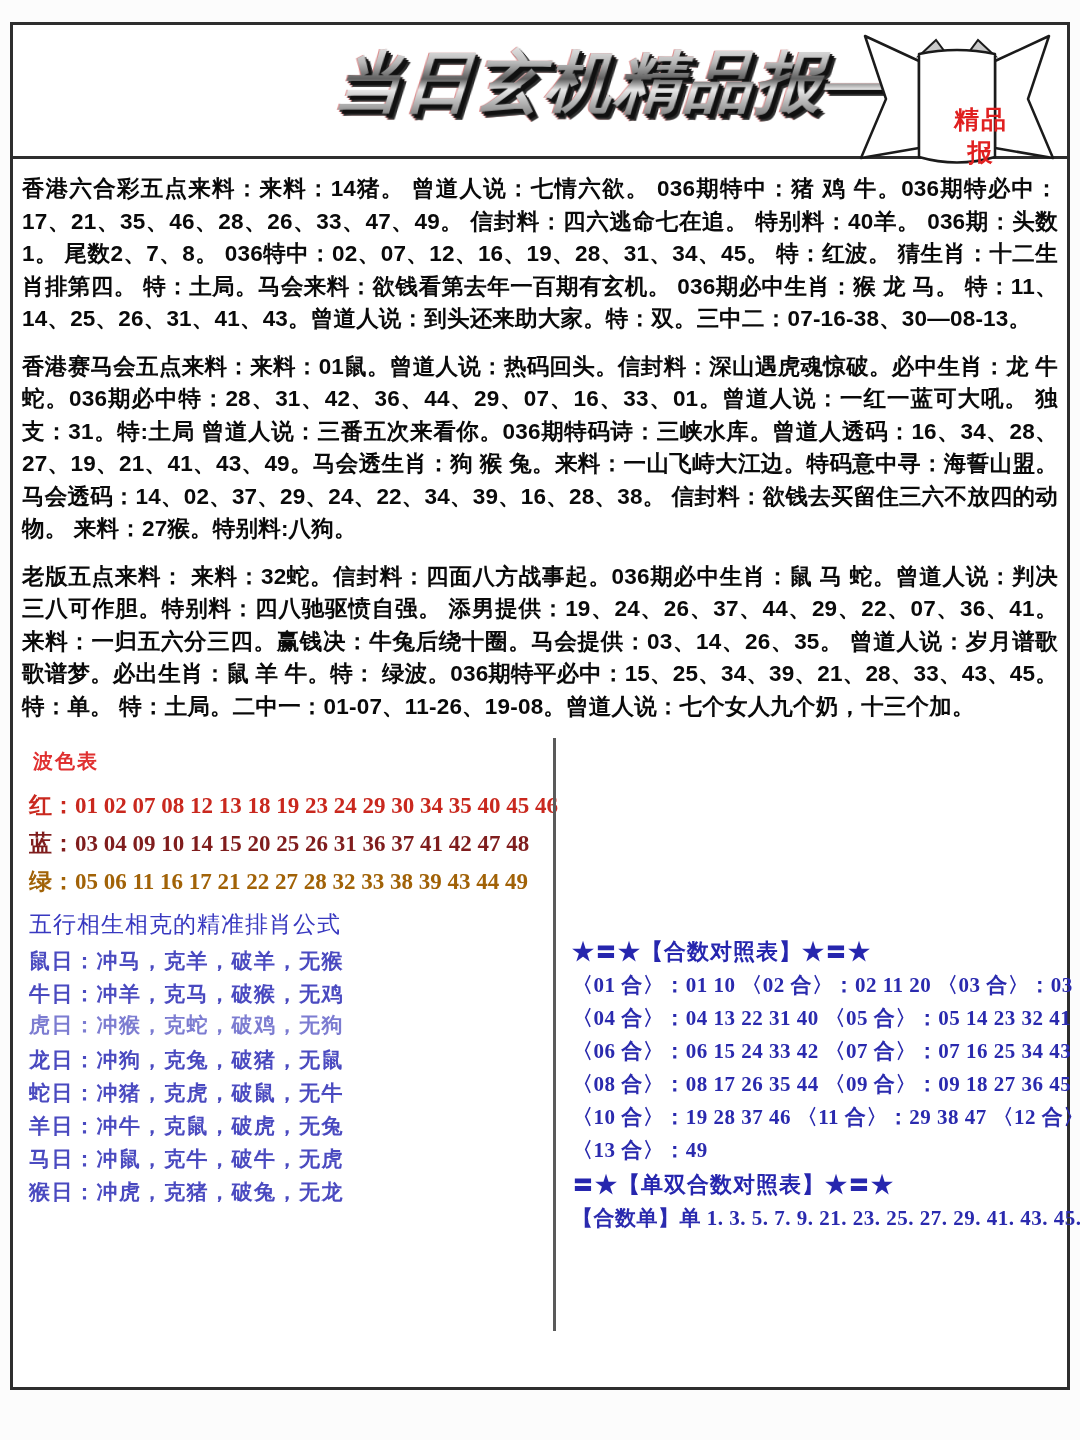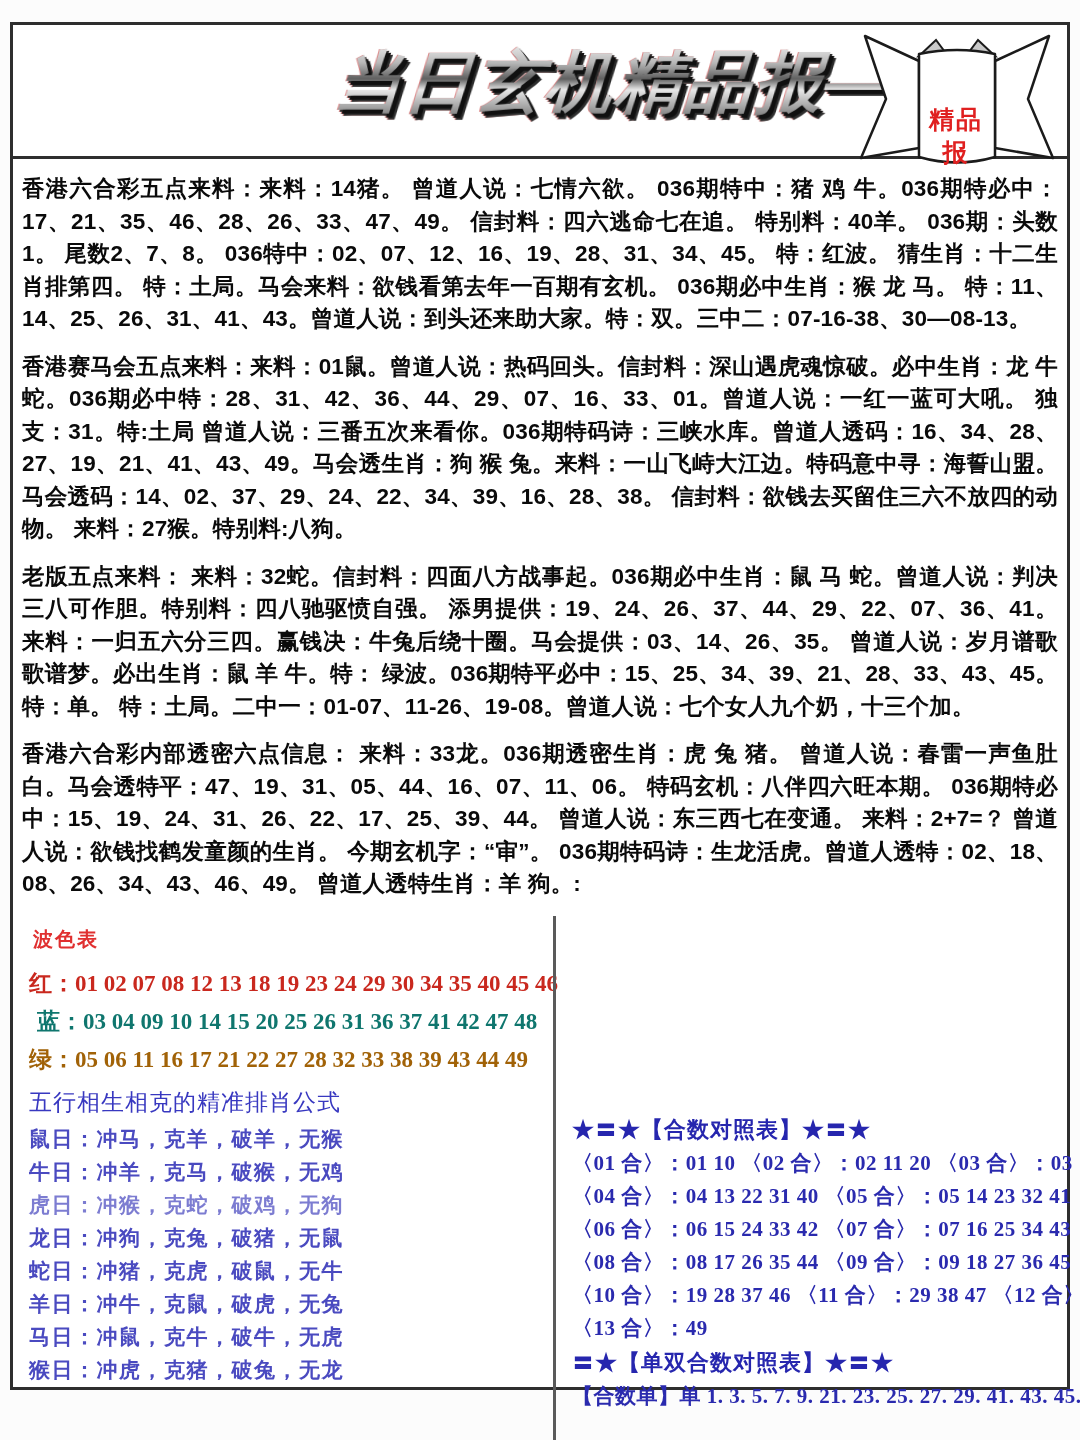--- a/index.html
+++ b/index.html
@@ -32,21 +32,21 @@
     transform:skewX(-4deg);
   }
   .ribbon-wrap{
     position:absolute;right:6px;top:2px;
     width:208px;height:150px;z-index:2;
   }
   .ribbon-wrap svg{display:block;}
   .ribbon-badge{
     position:absolute;left:64px;top:76px;width:78px;
     text-align:center;
-    color:#e02020;font-size:25px;font-weight:bold;letter-spacing:2px;
+    color:#e02020;font-size:25px;font-weight:bold;letter-spacing:2px;padding-left:25px;
   }
   
   .content{padding:14px 9px 0 9px;}
   .para{
     margin:0 0 15px 0;
     font-size:22.5px;font-weight:bold;color:#0a0a0a;
     line-height:32.5px;text-align:justify;
     letter-spacing:.2px;
   }
   
@@ -63,28 +63,28 @@
   
   .columns{display:flex;height:593px;}
   .col-left{width:540px;padding:6px 6px 0 16px;box-sizing:border-box;}
   .col-right{flex:1;border-left:3px solid #5a5a5a;padding:196px 6px 0 16px;box-sizing:border-box;}
   .bose-title{color:#e03030;font-size:20px;font-weight:bold;margin:4px 0 12px 4px;letter-spacing:2px;}
   .color-row{
     font-family:"Liberation Serif",serif;
     font-size:23px;font-weight:bold;line-height:38px;white-space:nowrap;
   }
   .color-row.red{color:#c9281e;}
-  .color-row.blue{color:#0f766e;margin-left:8px;}
+  .color-row.blue{color:#7f1d1d;}
   .color-row.green{color:#a16207;}
   .formula-title{color:#3838c0;font-size:23px;font-weight:normal;margin:8px 0 4px 0;letter-spacing:1px;}
   .zodiac-row{
     color:#4a4ac0;font-size:21px;font-weight:bold;line-height:33px;
     letter-spacing:1.5px;white-space:nowrap;
   }
-  .zodiac-row.faded{opacity:.72;filter:blur(.7px);}
+  .zodiac-row.faded{opacity:.72;filter:blur(.7px);font-family:Liberation Mono, monospace;}
   .combo-header{
     color:#2626ae;font-size:22px;font-weight:bold;line-height:35px;letter-spacing:1px;white-space:nowrap;
   }
   .combo-row{
     font-family:"Liberation Serif",serif;
     color:#2a2aae;font-size:21px;font-weight:bold;line-height:33px;
     letter-spacing:.5px;white-space:nowrap;
   }
 </style>
 </head>
@@ -107,21 +107,20 @@
         <path d="M66,27 Q104,19 142,27 L142,130 Q104,141 66,130 Z" fill="#ffffff" stroke="#1b1b1b" stroke-width="2.5" stroke-linejoin="round"></path>
       </svg>
       <div class="ribbon-badge">精品报</div>
     </div>
   </div>
 
   <div class="content">
     <p class="para">香港六合彩五点来料：来料：14猪。 曾道人说：七情六欲。 036期特中：猪 鸡 牛。036期特必中：17、21、35、46、28、26、33、47、49。 信封料：四六逃命七在追。 特别料：40羊。 036期：头数1。 尾数2、7、8。 036特中：02、07、12、16、19、28、31、34、45。 特：红波。 猜生肖：十二生肖排第四。 特：土局。马会来料：欲钱看第去年一百期有玄机。 036期必中生肖：猴 龙 马。 特：11、14、25、26、31、41、43。曾道人说：到头还来助大家。特：双。三中二：07-16-38、30—08-13。</p>
     <p class="para">香港赛马会五点来料：来料：01鼠。曾道人说：热码回头。信封料：深山遇虎魂惊破。必中生肖：龙 牛 蛇。036期必中特：28、31、42、36、44、29、07、16、33、01。曾道人说：一红一蓝可大吼。 独支：31。特:土局 曾道人说：三番五次来看你。036期特码诗：三峡水库。曾道人透码：16、34、28、27、19、21、41、43、49。马会透生肖：狗 猴 兔。来料：一山飞峙大江边。特码意中寻：海誓山盟。马会透码：14、02、37、29、24、22、34、39、16、28、38。 信封料：欲钱去买留住三六不放四的动物。 来料：27猴。特别料:八狗。</p>
     <p class="para">老版五点来料： 来料：32蛇。信封料：四面八方战事起。036期必中生肖：鼠 马 蛇。曾道人说：判决三八可作胆。特别料：四八驰驱愤自强。 添男提供：19、24、26、37、44、29、22、07、36、41。 来料：一归五六分三四。赢钱决：牛兔后绕十圈。马会提供：03、14、26、35。 曾道人说：岁月谱歌歌谱梦。必出生肖：鼠 羊 牛。特： 绿波。036期特平必中：15、25、34、39、21、28、33、43、45。特：单。 特：土局。二中一：01-07、11-26、19-08。曾道人说：七个女人九个奶，十三个加。</p>
-    <p class="para">香港六合彩内部透密六点信息： 来料：33龙。036期透密生肖：虎 兔 猪。 曾道人说：春雷一声鱼肚白。马会透特平：47、19、31、05、44、16、07、11、06。 特码玄机：八伴四六旺本期。 036期特必中：15、19、24、31、26、22、17、25、39、44。 曾道人说：东三西七在变通。 来料：2+7=？ 曾道人说：欲钱找鹤发童颜的生肖。 今期玄机字：“审”。 036期特码诗：生龙活虎。曾道人透特：02、18、08、26、34、43、46、49。 曾道人透特生肖：羊 狗。:</p>
   </div>
 
 
   <div class="columns">
 
     <div class="col-left">
       <div class="bose-title">波色表</div>
       <div class="color-row red">红：01 02 07 08 12 13 18 19 23 24 29 30 34 35 40 45 46</div>
       <div class="color-row blue">蓝：03 04 09 10 14 15 20 25 26 31 36 37 41 42 47 48</div>
       <div class="color-row green">绿：05 06 11 16 17 21 22 27 28 32 33 38 39 43 44 49</div>

